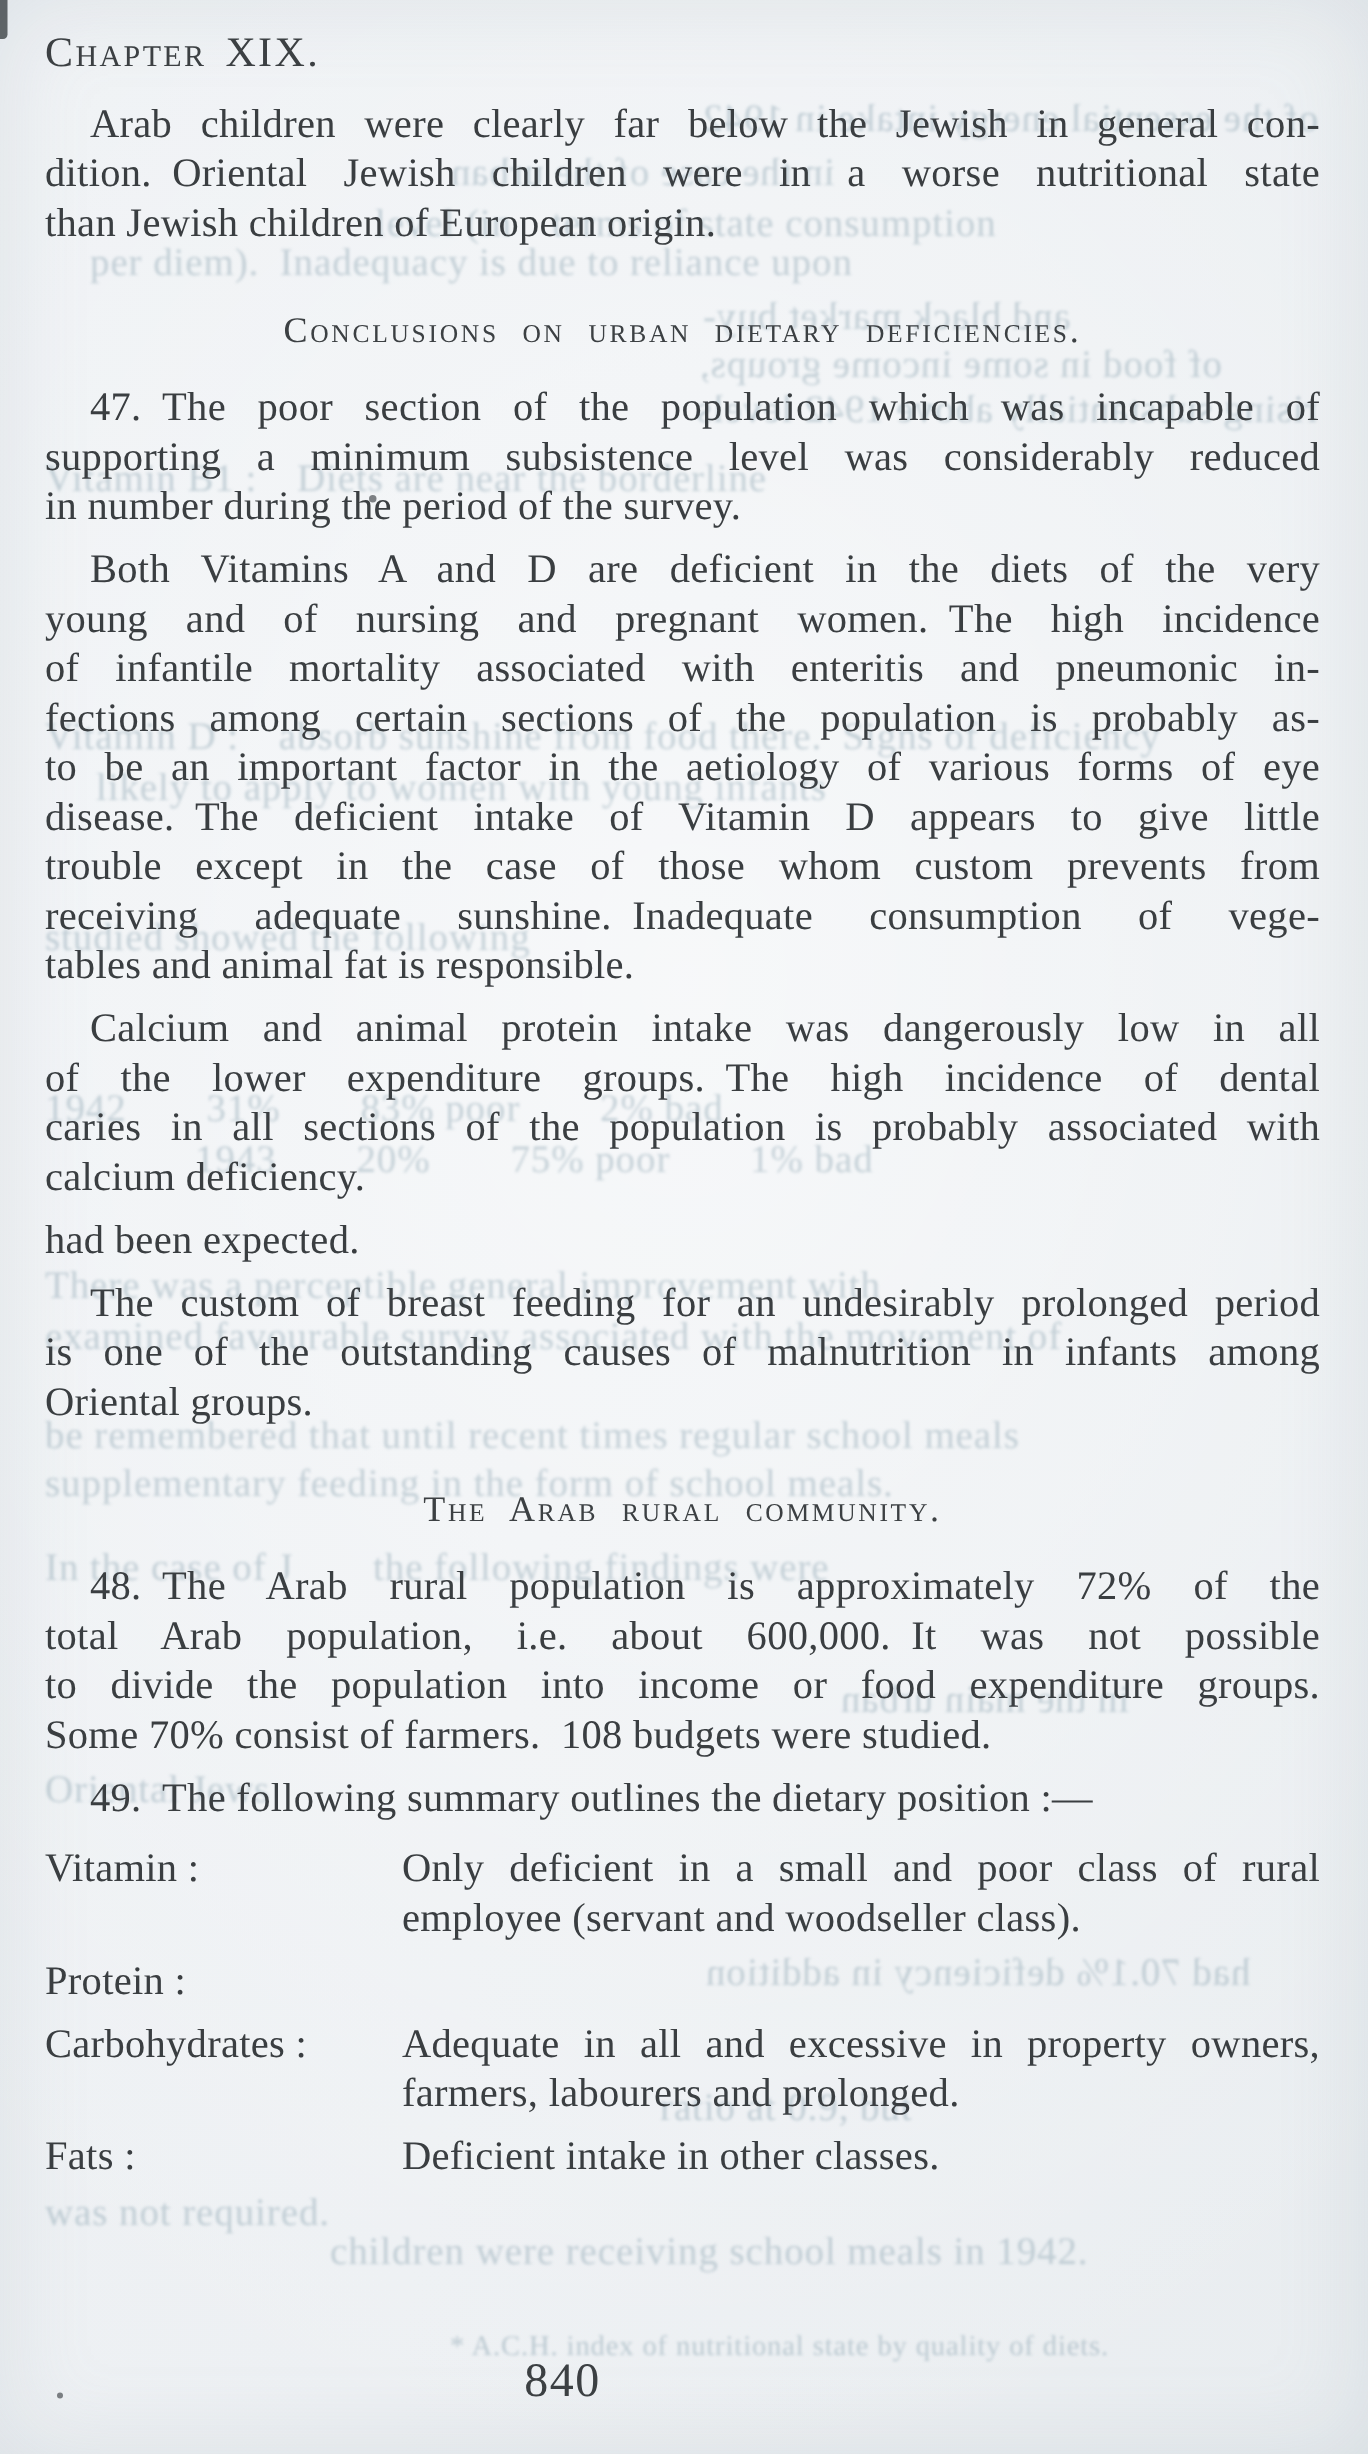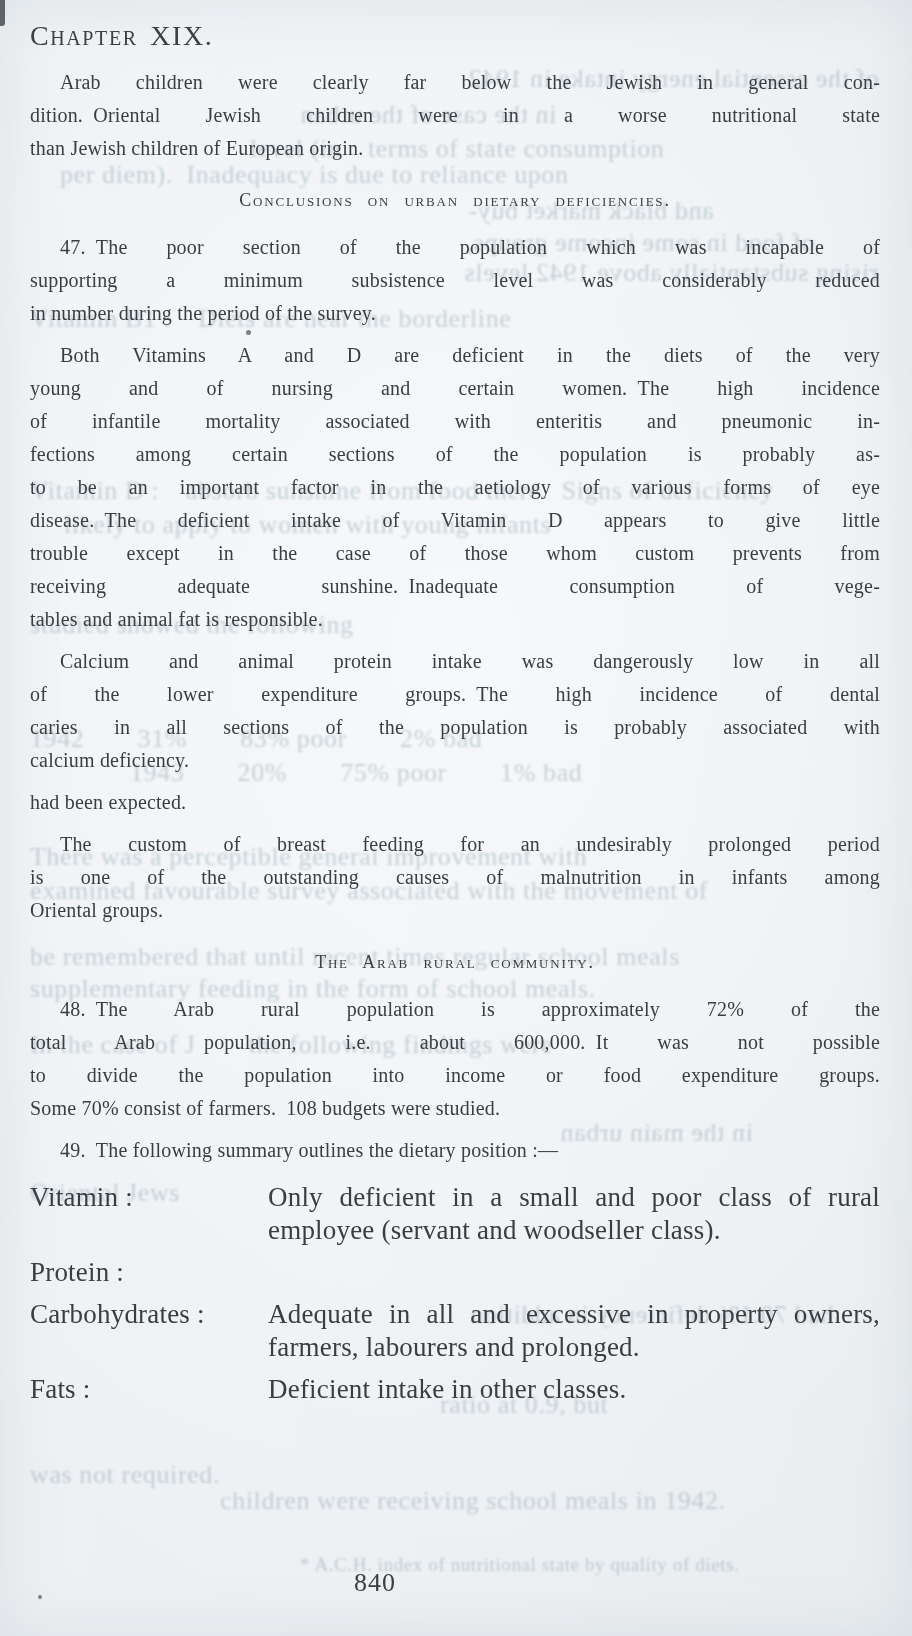--- a/index.html
+++ b/index.html
@@ -26,38 +26,38 @@
   .ghost.mirror{transform:scaleX(-1);transform-origin:center;}
   .ghost.small{font-size:19px;opacity:.45;}
 
   
   .content{position:absolute;left:30px;top:20px;width:850px;z-index:2;}
   .chapter{
     font-variant:small-caps;font-size:28px;letter-spacing:1.6px;word-spacing:4px;
     color:#3c4043;
   }
   .heading{
-    margin-top:25px;margin-bottom:20px;text-align:center;
-    font-variant:small-caps;font-size:18px;letter-spacing:1.8px;word-spacing:8px;
+    margin-top:43px;margin-bottom:20px;text-align:center;
+    font-variant:small-caps;font-size:24px;letter-spacing:1.8px;word-spacing:8px;
     color:#3c4043;
   }
-  .para{margin-top:9px;font-size:20px;line-height:33px;letter-spacing:.2px;}
+  .para{margin-top:9px;font-size:27px;line-height:33px;letter-spacing:.2px;}
   .para.first{margin-top:14px;}
   .line{text-align:justify;text-align-last:justify;}
   .line.last{text-align-last:left;}
   .line.indent{text-indent:30px;}
 
   .deflist{margin-top:14px;font-size:27px;line-height:33px;}
   .def-item{display:flex;margin-top:9px;}
   .def-term{width:238px;flex:none;letter-spacing:.2px;}
   .def-desc{flex:1;letter-spacing:.2px;}
 
   .pagenum{
     position:absolute;left:0;top:1568px;width:750px;z-index:2;
-    text-align:center;font-size:26px;color:#3c4043;letter-spacing:1px;
+    text-align:center;font-size:32px;color:#3c4043;letter-spacing:1px;
   }
 </style>
 </head>
 <body>
 
 <div class="page">
   <div class="edge-sliver"></div>
   <div class="speck" style="left:246px;top:330px;"></div>
   <div class="speck" style="left:38px;top:1595px;width:4px;height:4px;"></div>
 
@@ -98,21 +98,21 @@
           <div class="line last">than Jewish children of European origin.</div>
         </div>
         <div class="heading">Conclusions on urban dietary deficiencies.</div>
         <div class="para">
           <div class="line indent">47. The poor section of the population which was incapable of</div>
           <div class="line">supporting a minimum subsistence level was considerably reduced</div>
           <div class="line last">in number during the period of the survey.</div>
         </div>
         <div class="para">
           <div class="line indent">Both Vitamins A and D are deficient in the diets of the very</div>
-          <div class="line">young and of nursing and certain women. The high incidence</div>
+          <div class="line">young and of nursing and pregnant women. The high incidence</div>
           <div class="line">of infantile mortality associated with enteritis and pneumonic in-</div>
           <div class="line">fections among certain sections of the population is probably as-</div>
           <div class="line">to be an important factor in the aetiology of various forms of eye</div>
           <div class="line">disease. The deficient intake of Vitamin D appears to give little</div>
           <div class="line">trouble except in the case of those whom custom prevents from</div>
           <div class="line">receiving adequate sunshine. Inadequate consumption of vege-</div>
           <div class="line last">tables and animal fat is responsible.</div>
         </div>
         <div class="para">
           <div class="line indent">Calcium and animal protein intake was dangerously low in all</div>

